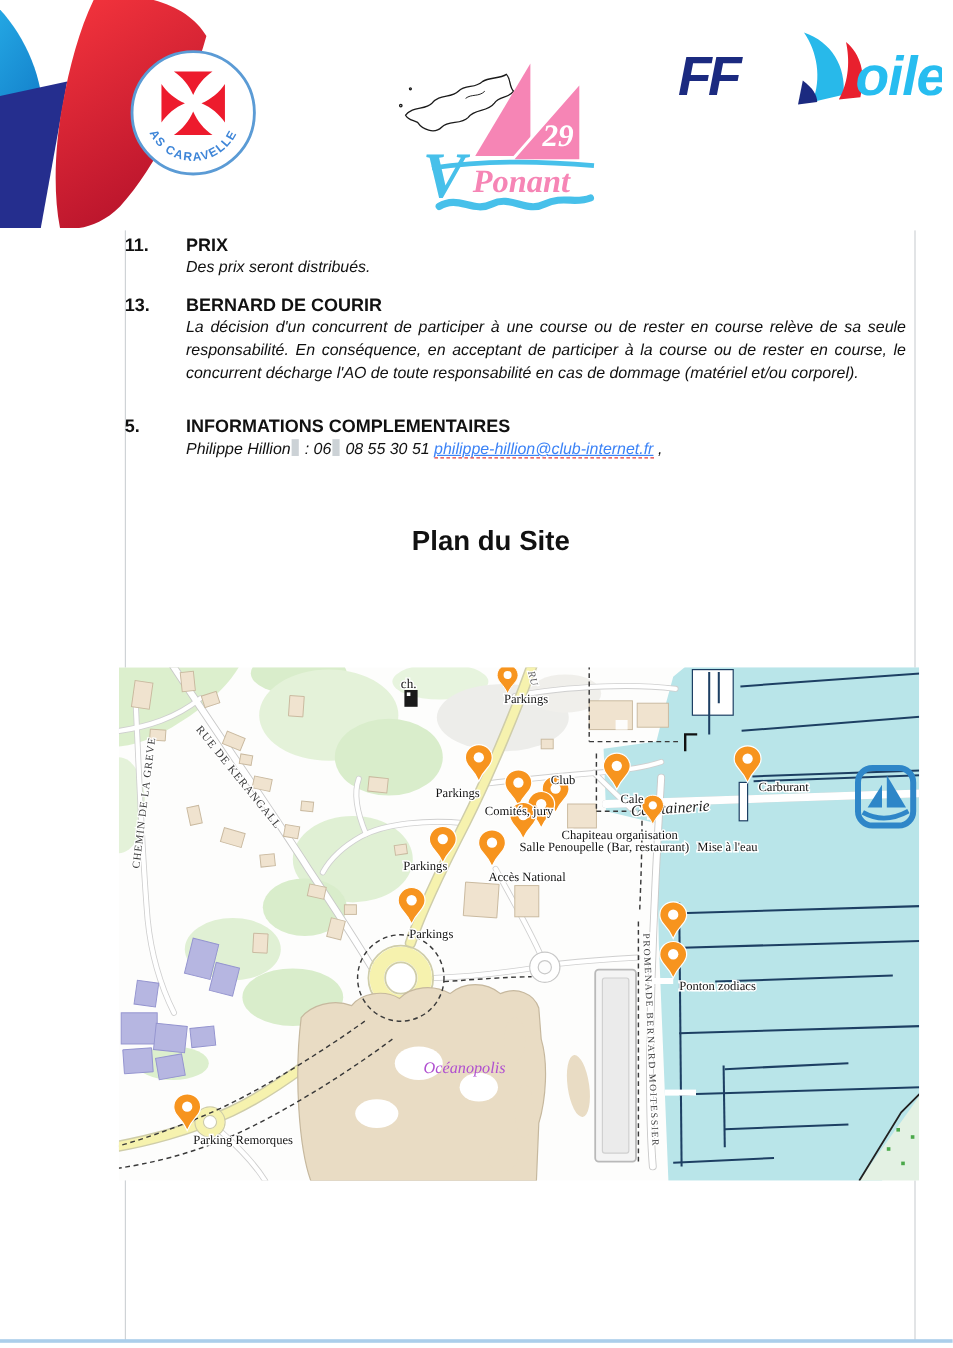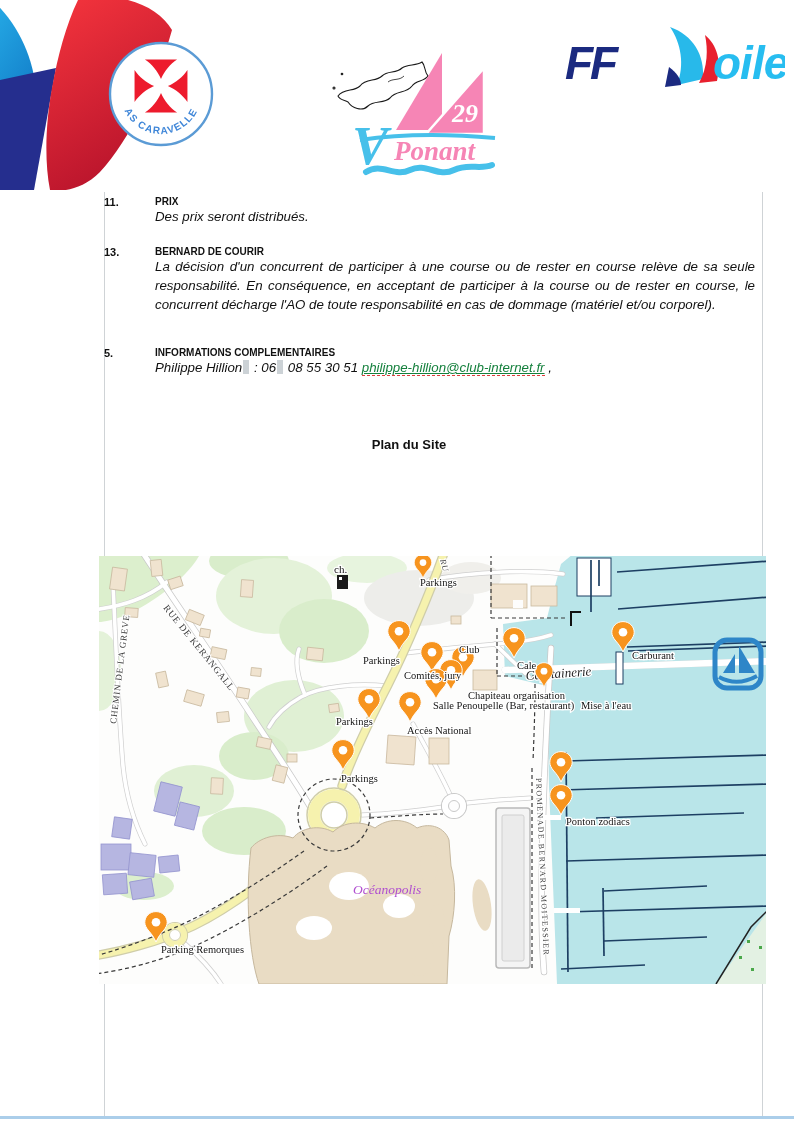--- a/index.html
+++ b/index.html
@@ -5,29 +5,29 @@
   html,body{margin:0;padding:0;}
   body{width:794px;height:1123px;position:relative;background:#fff;overflow:hidden;
        font-family:"Liberation Sans",sans-serif;color:#111;}
   .abs{position:absolute;}
   
   .frame-left{left:104px;top:192px;height:925px;width:0;border-left:1px solid #cfd3d6;}
   .frame-right{left:762px;top:192px;height:925px;width:0;border-left:1px solid #cfd3d6;}
   .bottom-line{left:0;top:1116px;width:794px;height:3px;background:#abceea;}
   
   .sec{left:104px;width:656px;display:flex;align-items:flex-start;}
-  .sec .num{width:51px;flex:0 0 51px;font-weight:bold;font-size:11px;}
+  .sec .num{width:51px;flex:0 0 51px;font-weight:bold;font-size:15px;}
   .sec .cnt{flex:1;}
-  .sec h3{margin:0;font-size:10px;font-weight:bold;}
+  .sec h3{margin:0;font-size:15px;font-weight:bold;}
   .sec p{margin:0;font-size:13.3px;line-height:19px;width:600px;font-style:italic;}
   .just{text-align:justify;}
   .contact-line{font-size:15.5px;margin-top:3px;white-space:nowrap;}
   .gm{display:inline-block;width:6px;height:14px;background:#ccd2d6;vertical-align:-2px;margin:0 1px;}
-  a.email{color:#15803d;text-decoration:underline;border-bottom:1px dashed #e03a3a;}
-  .plan-heading{left:104px;top:437px;width:610px;text-align:center;font-size:13px;font-weight:bold;}
+  a.email{color:#3b82f6;text-decoration:underline;border-bottom:1px dashed #e03a3a;}
+  .plan-heading{left:104px;top:437px;width:610px;text-align:center;font-size:23px;font-weight:bold;}
   
   .map{left:99px;top:556px;width:667px;height:428px;overflow:hidden;}
   .map svg{display:block;}
   
   .rc{stroke:#c9c9c9;stroke-width:6.5;fill:none;stroke-linecap:round;}
   .rw{stroke:#fff;stroke-width:5;fill:none;stroke-linecap:round;}
   .rc2{stroke:#cfcfcf;stroke-width:5;fill:none;stroke-linecap:round;}
   .rw2{stroke:#fff;stroke-width:3.6;fill:none;stroke-linecap:round;}
   .yc{stroke:#cfcda9;stroke-width:9.5;fill:none;stroke-linecap:round;}
   .yf{stroke:#f6f2ae;stroke-width:7;fill:none;stroke-linecap:round;}

